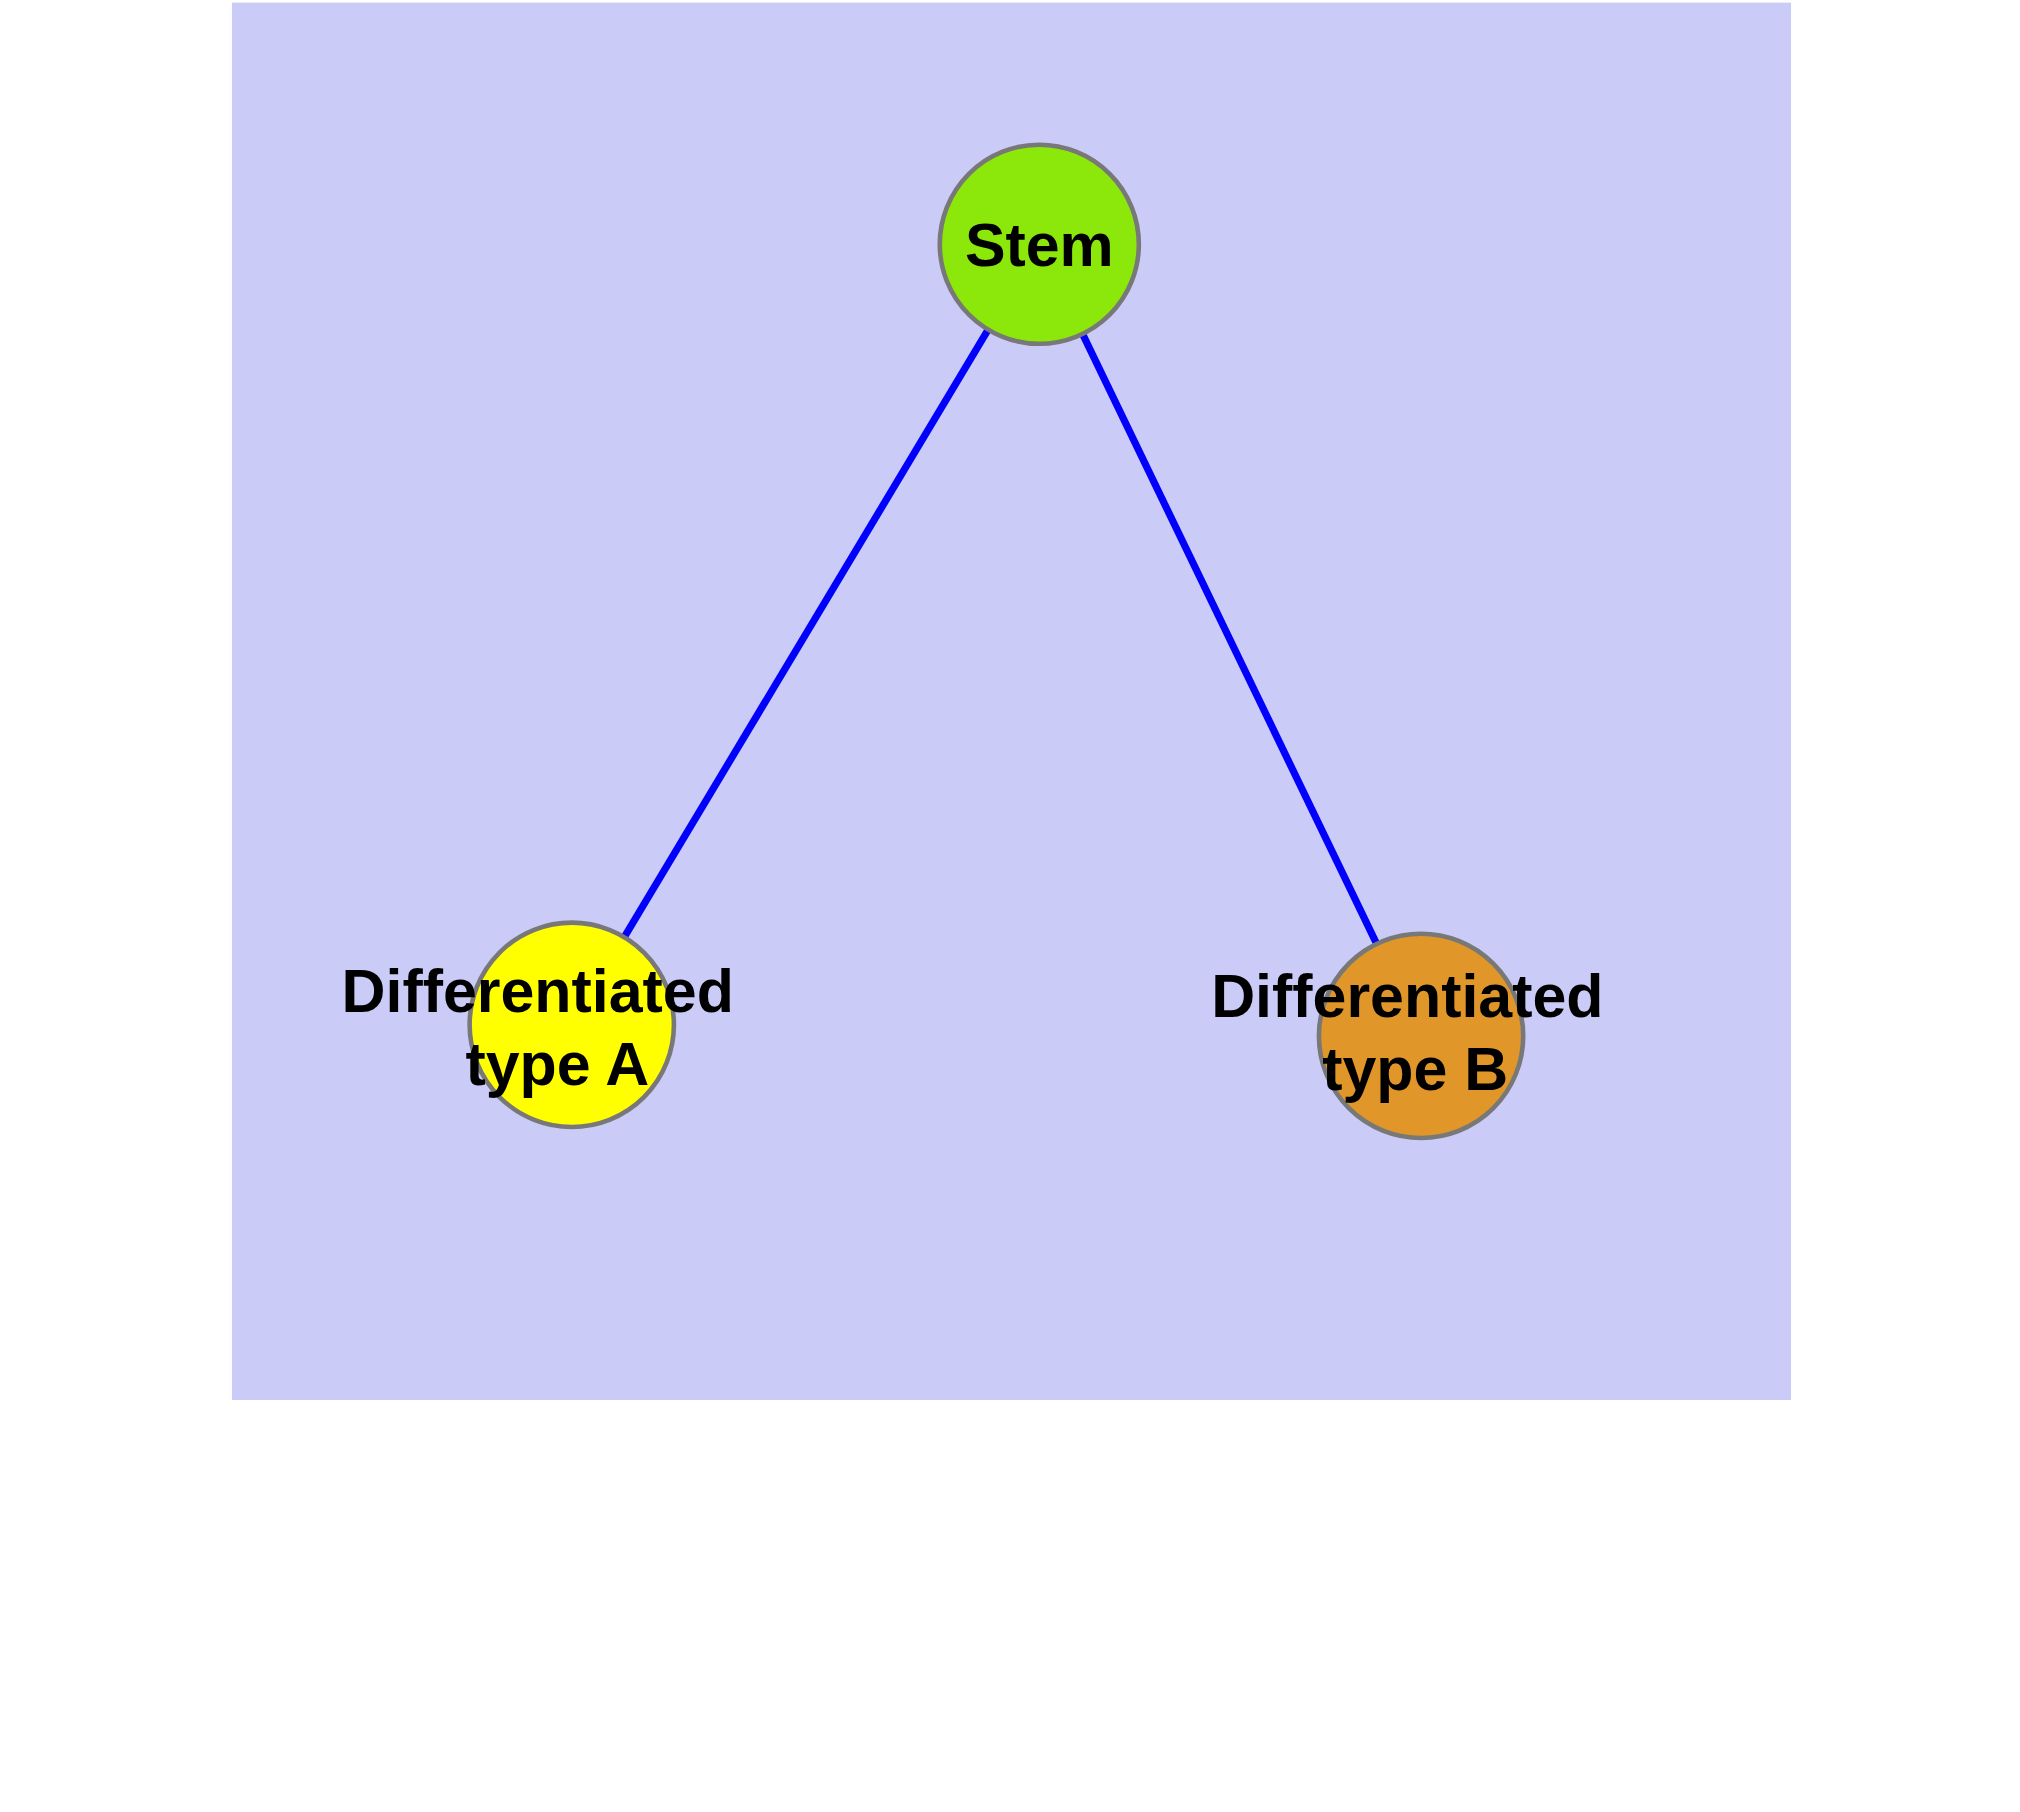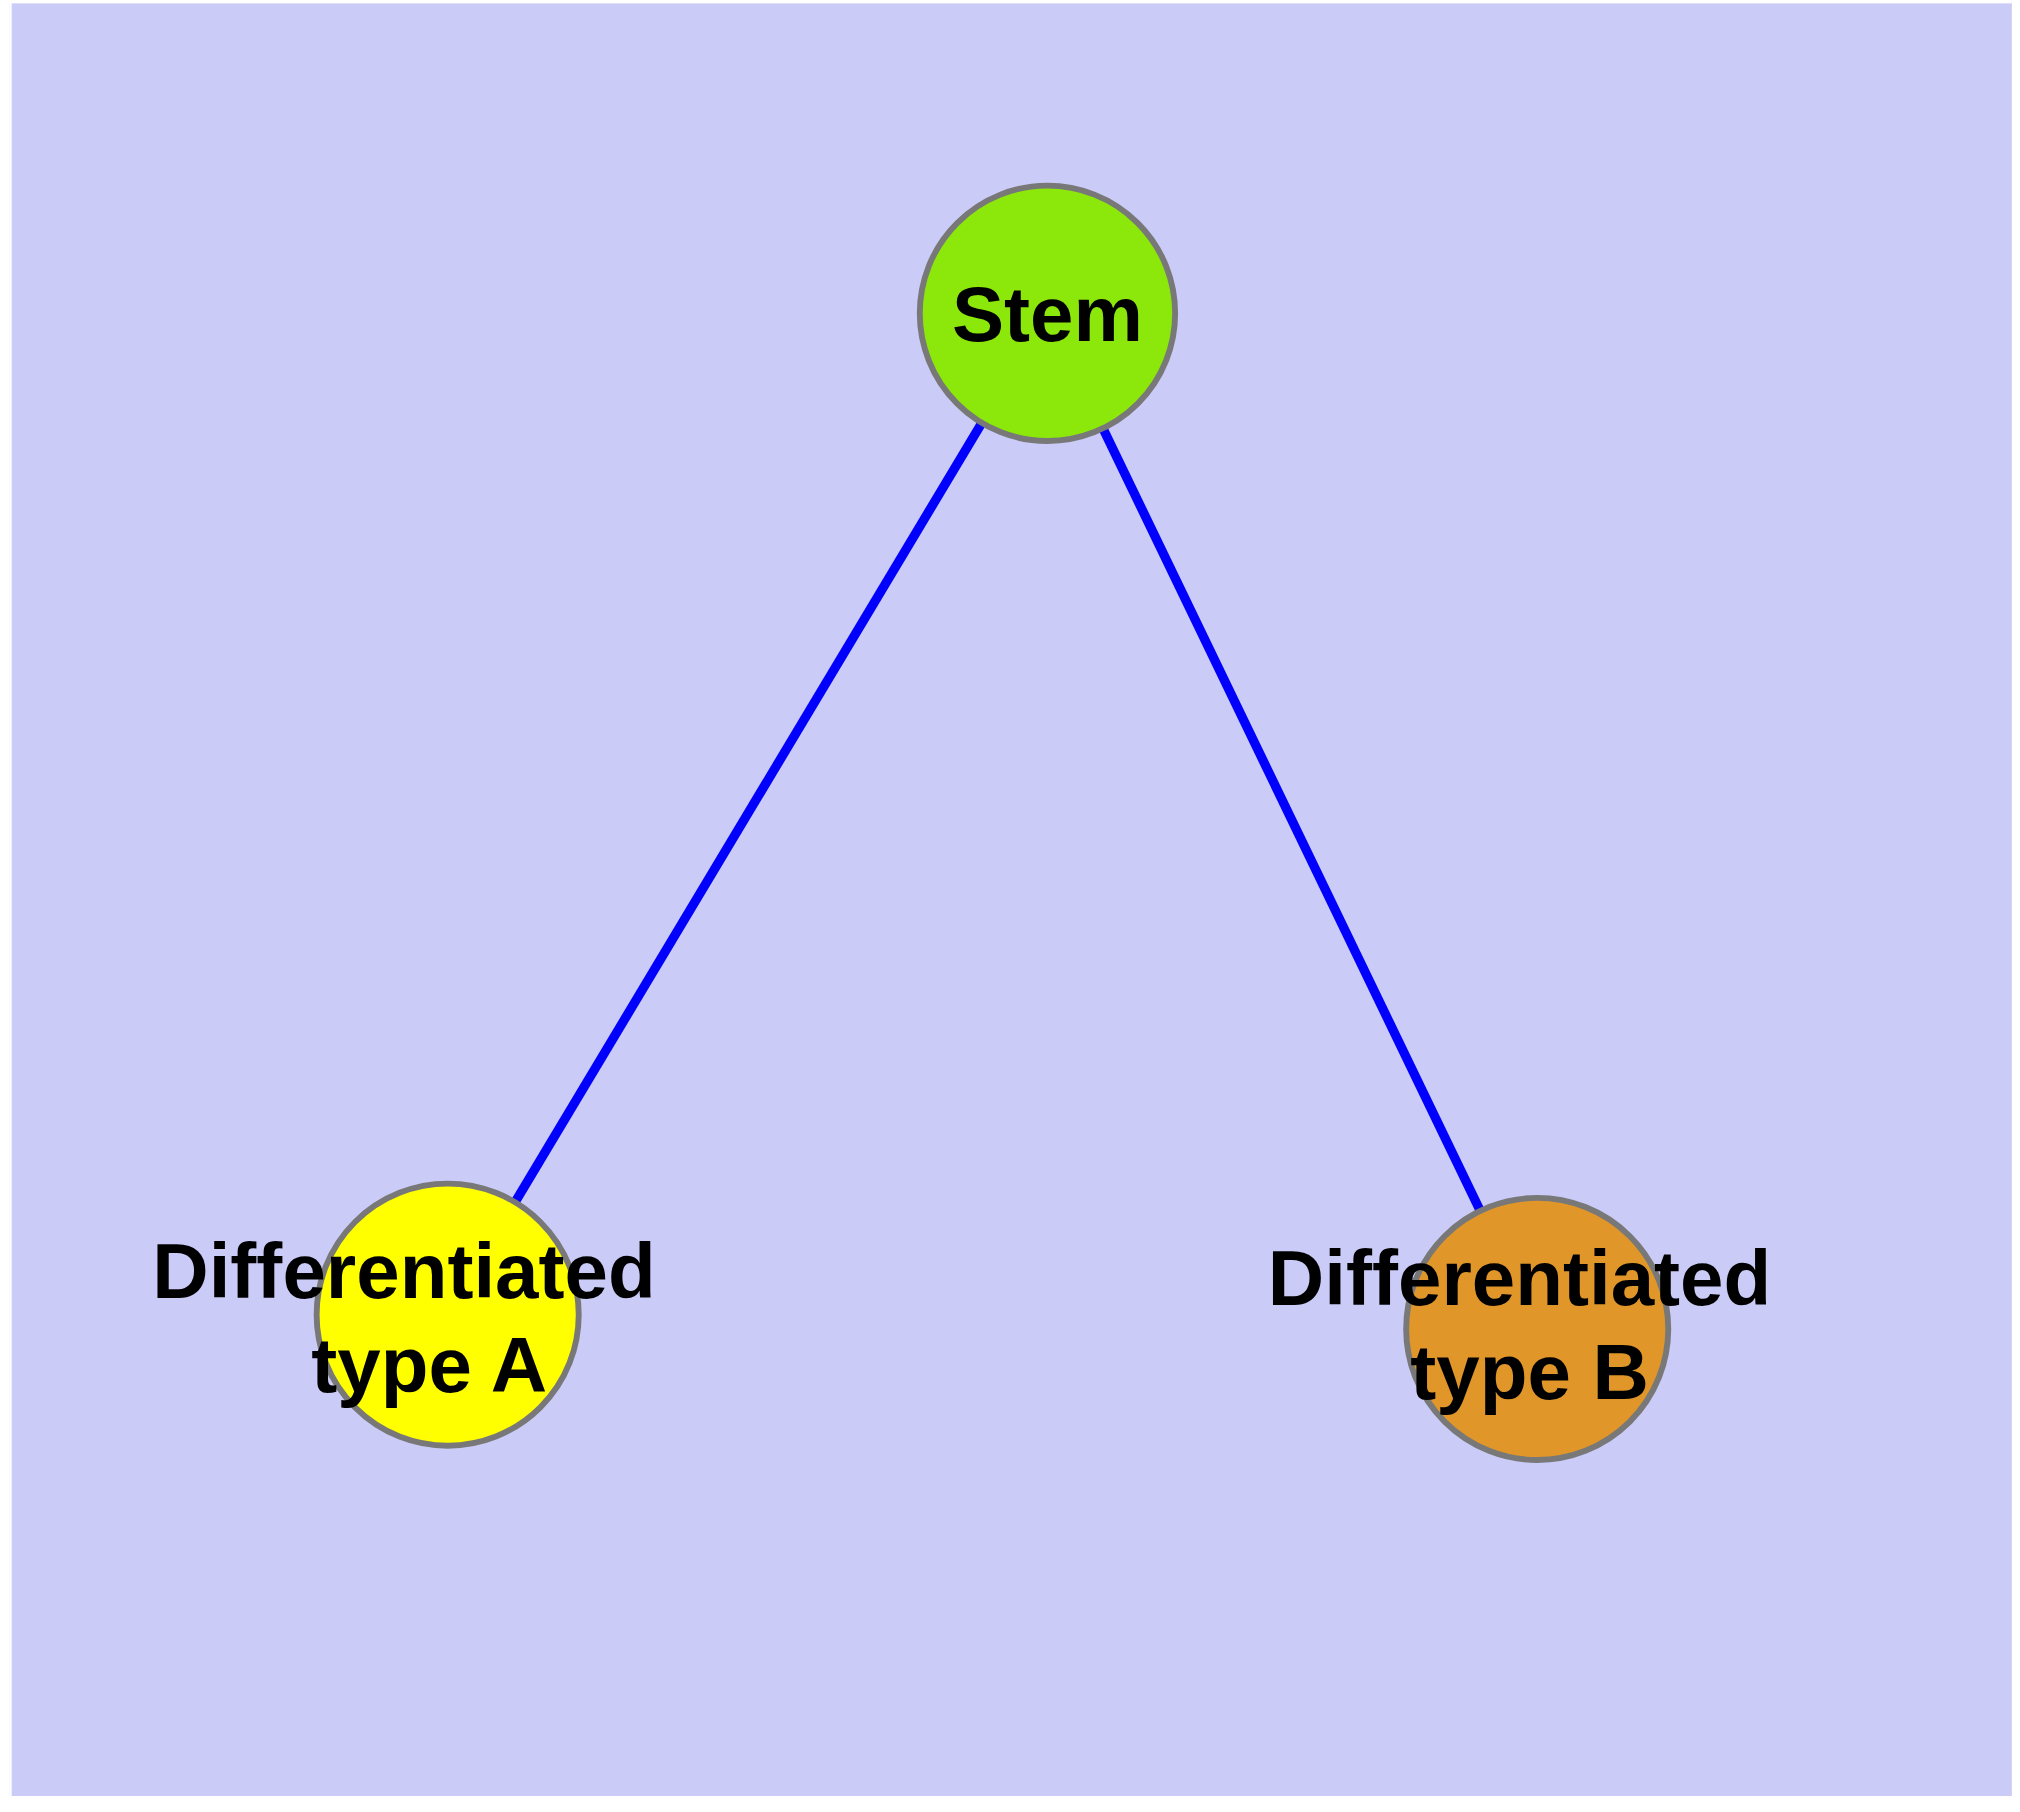--- a/index.html
+++ b/index.html
@@ -2,21 +2,21 @@
 <html style="font-size:13.6px"><head>
 <meta charset="utf-8">
 <style>
   html, body {
     margin: 0;
     padding: 0;
     background: #ffffff;
   }
   .stage {
     width: 2021px;
-    height: 1796px;
+    height: 1400px;
     position: relative;
     overflow: hidden;
   }
   .stage svg {
     display: block;
     width: 100%;
     height: 100%;
   }
   .edge {
     stroke-width: 11;

